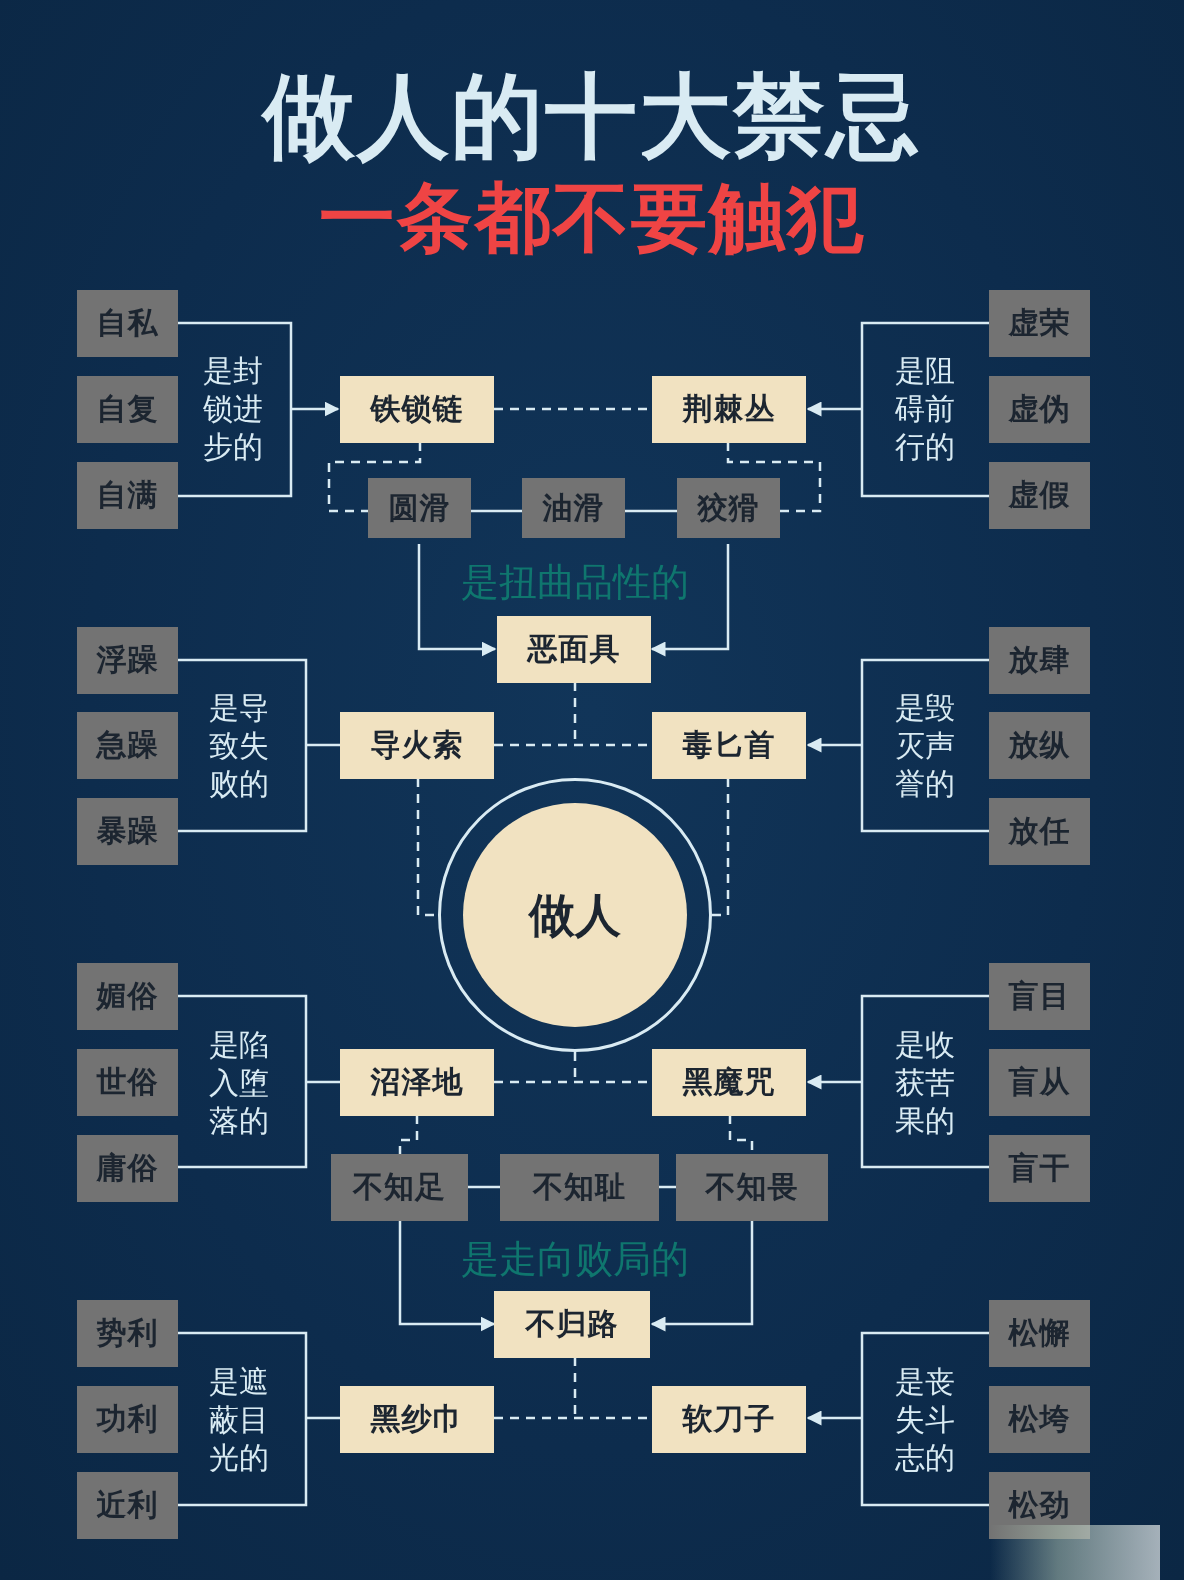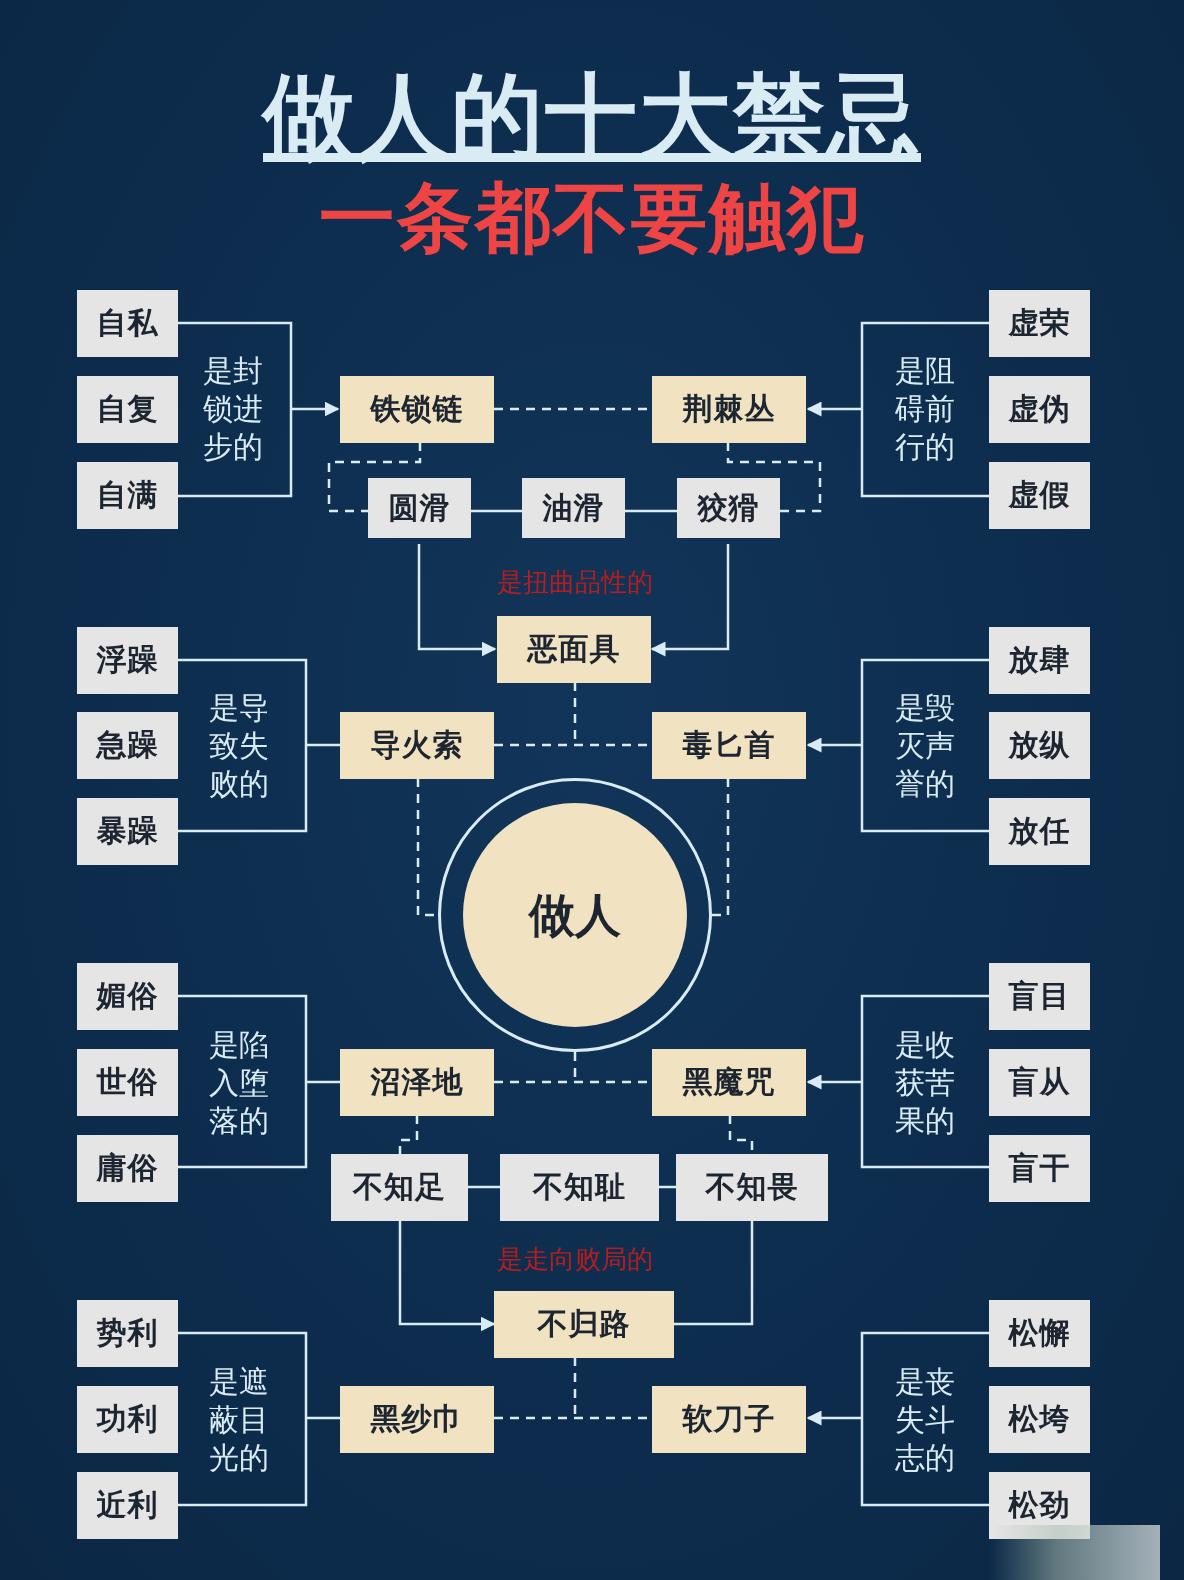--- a/index.html
+++ b/index.html
@@ -6,37 +6,37 @@
   body {
     width: 1184px; height: 1580px; position: relative; overflow: hidden;
     background: #0d2d4f;
     background: radial-gradient(ellipse at 50% 45%, #113559 0%, #0d2c4d 60%, #0b2744 100%);
     font-family: "DejaVu Sans", "Liberation Sans", sans-serif;
   }
   .title {
     position: absolute; left: 0; width: 1184px; text-align: center;
     font-weight: bold; color: #d9ebf3; letter-spacing: 2px;
   }
-  .title.main { top: 62px; font-size: 92px; line-height: 110px; text-decoration: underline; }
+  .title.main { top: 62px; font-size: 92px; line-height: 110px; }
   .title.sub  { top: 173px; font-size: 76px; line-height: 90px; color: #ef4444; }
   .box {
     position: absolute; display: flex; align-items: center; justify-content: center;
     font-weight: bold; color: #1c2530; font-size: 30px; box-sizing: border-box;
     letter-spacing: 1px;
   }
-  .light { background: #e5e5e5; width: 101px; height: 67px; }
+  .light { background: #737373; width: 101px; height: 67px; }
   .light.mid { width: 103px; height: 60px; }
   .light.wide { width: 137px; height: 67px; }
   .tan { background: #f1e2c1; width: 154px; height: 67px; }
   .vlabel {
     position: absolute; color: #d9ebf3; font-size: 30px; line-height: 38px;
     width: 70px; text-align: center; word-break: break-all;
   }
   .hlabel {
-    position: absolute; color: #b91c1c; font-size: 26px; line-height: 38px;
+    position: absolute; color: #0f766e; font-size: 38px; line-height: 38px;
     left: 0; width: 1150px; text-align: center;
   }
   svg.lines { position: absolute; left: 0; top: 0; }
   .circle-outer {
     position: absolute; left: 438px; top: 778px; width: 274px; height: 274px;
     border-radius: 50%; border: 3px solid #d9ebf3; box-sizing: border-box;
   }
   .circle-inner {
     position: absolute; left: 463px; top: 803px; width: 224px; height: 224px;
     border-radius: 50%; background: #f1e2c1;
@@ -168,21 +168,21 @@
 <div class="box light" style="left:989px;top:963px">盲目</div>
 <div class="box light" style="left:989px;top:1049px">盲从</div>
 <div class="box light" style="left:989px;top:1135px">盲干</div>
 <div class="vlabel" style="left:890px;top:1026px">是收获苦果的</div>
 <div class="box tan" style="left:652px;top:1049px">黑魔咒</div>
 
 <div class="box light wide" style="left:331px;top:1154px">不知足</div>
 <div class="box light wide" style="left:500px;top:1154px;width:159px">不知耻</div>
 <div class="box light wide" style="left:676px;top:1154px;width:152px">不知畏</div>
 <div class="hlabel" style="top:1240px">是走向败局的</div>
-<div class="box tan" style="left:494px;top:1291px;width:180px">不归路</div>
+<div class="box tan" style="left:494px;top:1291px;width:156px">不归路</div>
 
 <div class="box light" style="left:77px;top:1300px">势利</div>
 <div class="box light" style="left:77px;top:1386px">功利</div>
 <div class="box light" style="left:77px;top:1472px">近利</div>
 <div class="vlabel" style="left:204px;top:1363px">是遮蔽目光的</div>
 <div class="box tan" style="left:340px;top:1386px">黑纱巾</div>
 
 <div class="box light" style="left:989px;top:1300px">松懈</div>
 <div class="box light" style="left:989px;top:1386px">松垮</div>
 <div class="box light" style="left:989px;top:1472px">松劲</div>

